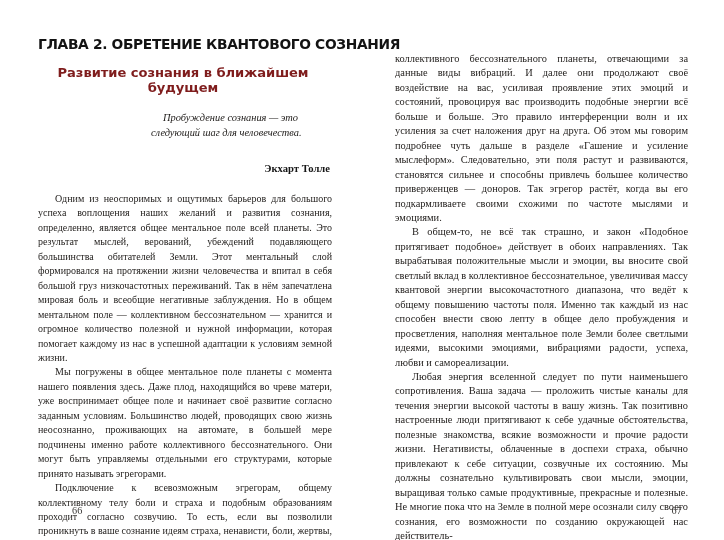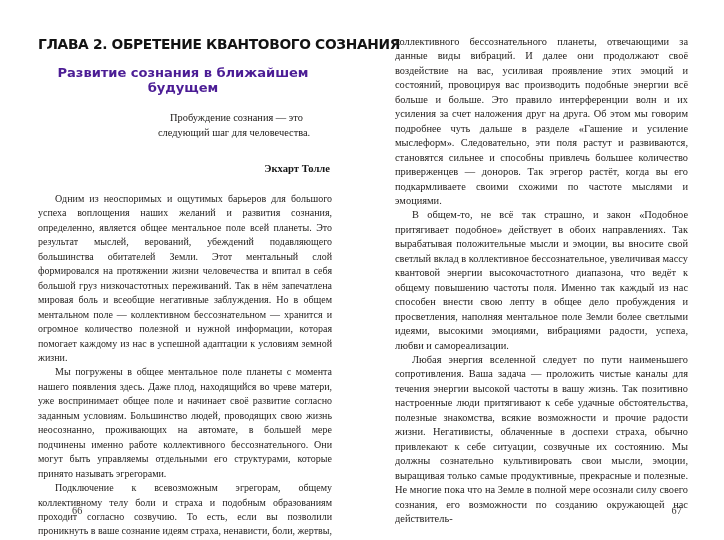--- a/index.html
+++ b/index.html
@@ -27,21 +27,21 @@
     position: relative;
     height: 540px;
     box-sizing: border-box;
   }
   .page-left {
     width: 362px;
     padding: 36px 30px 0 38px;
   }
   .page-right {
     width: 362px;
-    padding: 35px 36px 0 33px;
+    padding: 52px 36px 0 33px;
   }
 
   
   .chapter-title {
     font-family: "DejaVu Sans", "Liberation Sans", sans-serif;
     font-weight: bold;
     font-size: 14.3px;
     letter-spacing: -0.35px;
     line-height: 1.12;
     margin: 0 0 13px 0;
@@ -49,37 +49,38 @@
     white-space: nowrap;
     transform: scaleX(0.965);
     transform-origin: left center;
   }
   .section-title {
     font-family: "DejaVu Sans", "Liberation Sans", sans-serif;
     font-weight: bold;
     font-size: 13.1px;
     line-height: 1.15;
     margin: 0 0 16px 0;
-    color: #4c1d95;
+    color: #7f1d1d;
     text-align: center;
     padding-right: 4px;
     letter-spacing: -0.05px;
   }
 
   
   .epigraph {
     margin: 0 0 16px 0;
     padding-left: 104px;
   }
   .epigraph-text {
     font-family: "Liberation Serif", "DejaVu Serif", serif;
+    font-style: italic;
     font-size: 10.4px;
     line-height: 1.42;
     text-align: left;
-    margin: 16px;
+    margin: 9px;
     text-indent: 12px;
     color: #23201e;
   }
   .epigraph-author {
     font-family: "Liberation Serif", "DejaVu Serif", serif;
     font-weight: bold;
     font-size: 10.6px;
     line-height: 1.45;
     text-align: right;
     margin: 20px 0 0 0;

